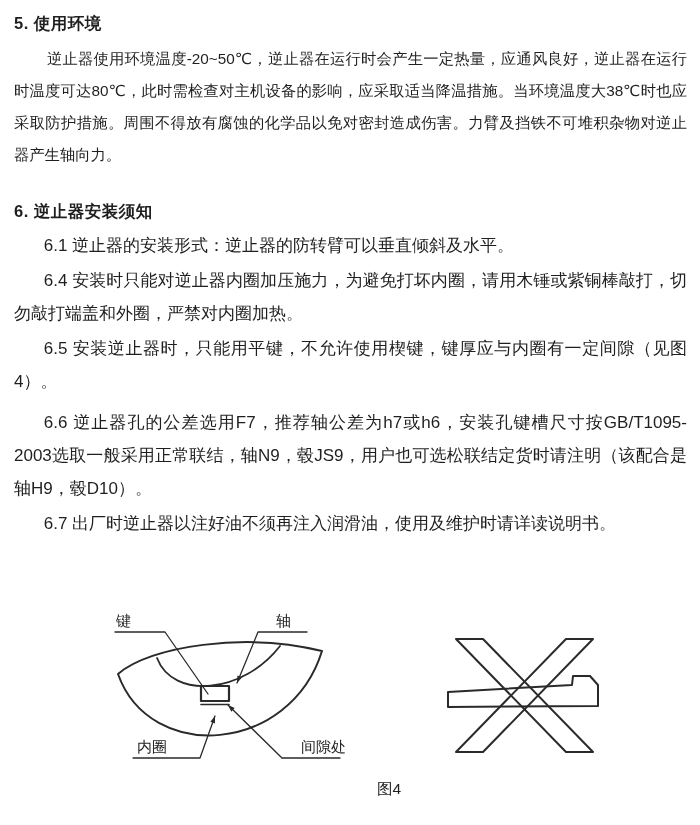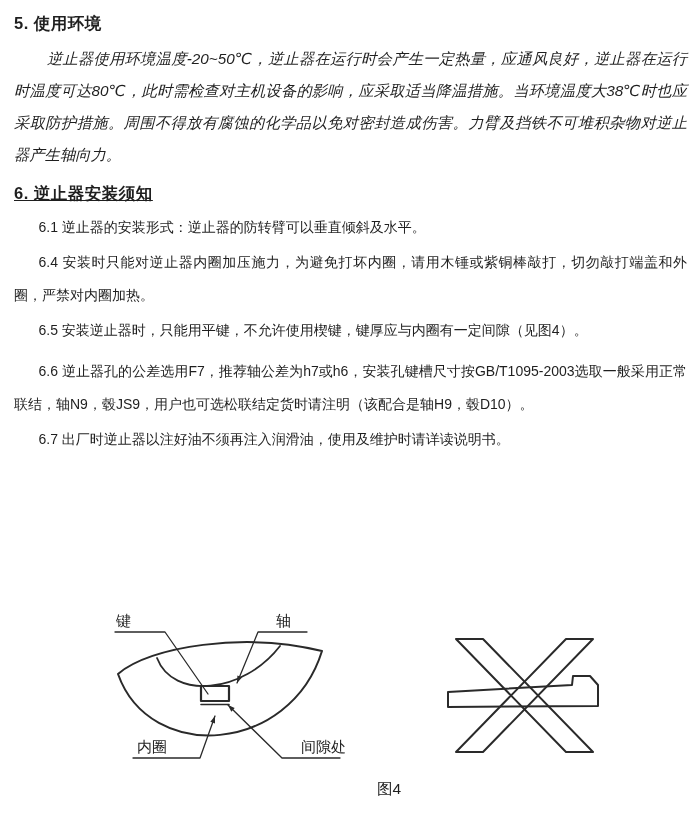--- a/index.html
+++ b/index.html
@@ -10,30 +10,29 @@
     overflow:hidden;
     font-family:"Liberation Sans","DejaVu Sans",sans-serif;
     color:#1f1f1f;
   }
   .content { padding:12px 13px 0 14px; }
   .sec-heading {
     font-size:16.5px; font-weight:bold;
     margin:0; line-height:22px;
     letter-spacing:0.5px;
   }
-  .sec-heading.sec6 { margin-top:11px;text-decoration:underline; }
+  .sec-heading.sec6 { margin-top:29px; }
   .body-para {
     font-size:15.3px; line-height:32px;
     text-align:justify; text-justify:inter-character;
     text-indent:2.15em;
     margin:9px 0 5px 0;
-    font-style:italic;
   }
   .item {
-    font-size:14px; line-height:33px;
+    font-size:17px; line-height:33px;
     text-align:justify; text-justify:inter-character;
     text-indent:1.75em;
     margin:0 0 2px 0;
   }
   .item.first { margin-top:7px; }
   .item.gap-above { margin-top:8px; }
 
   .figure {
     position:absolute; left:0; top:604px;
     width:700px; height:210px;

